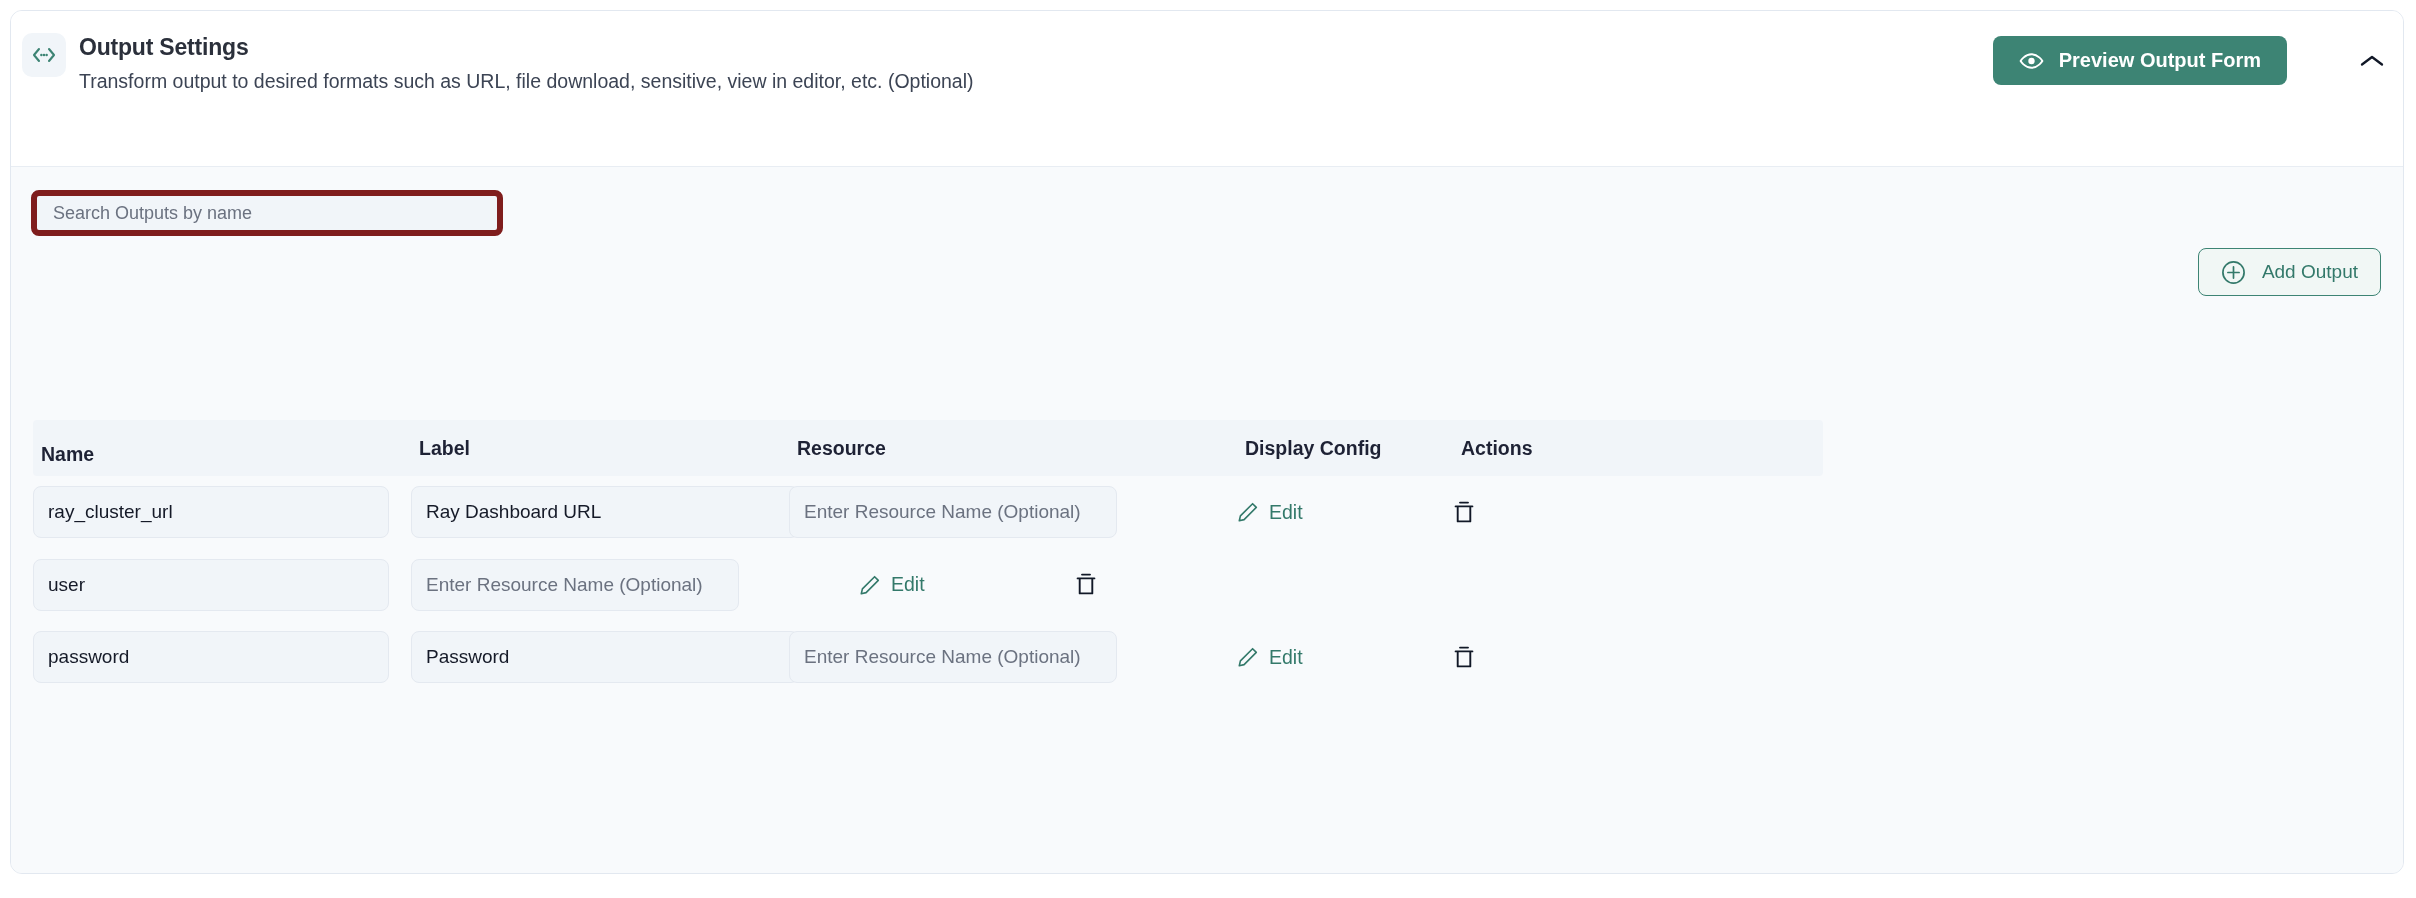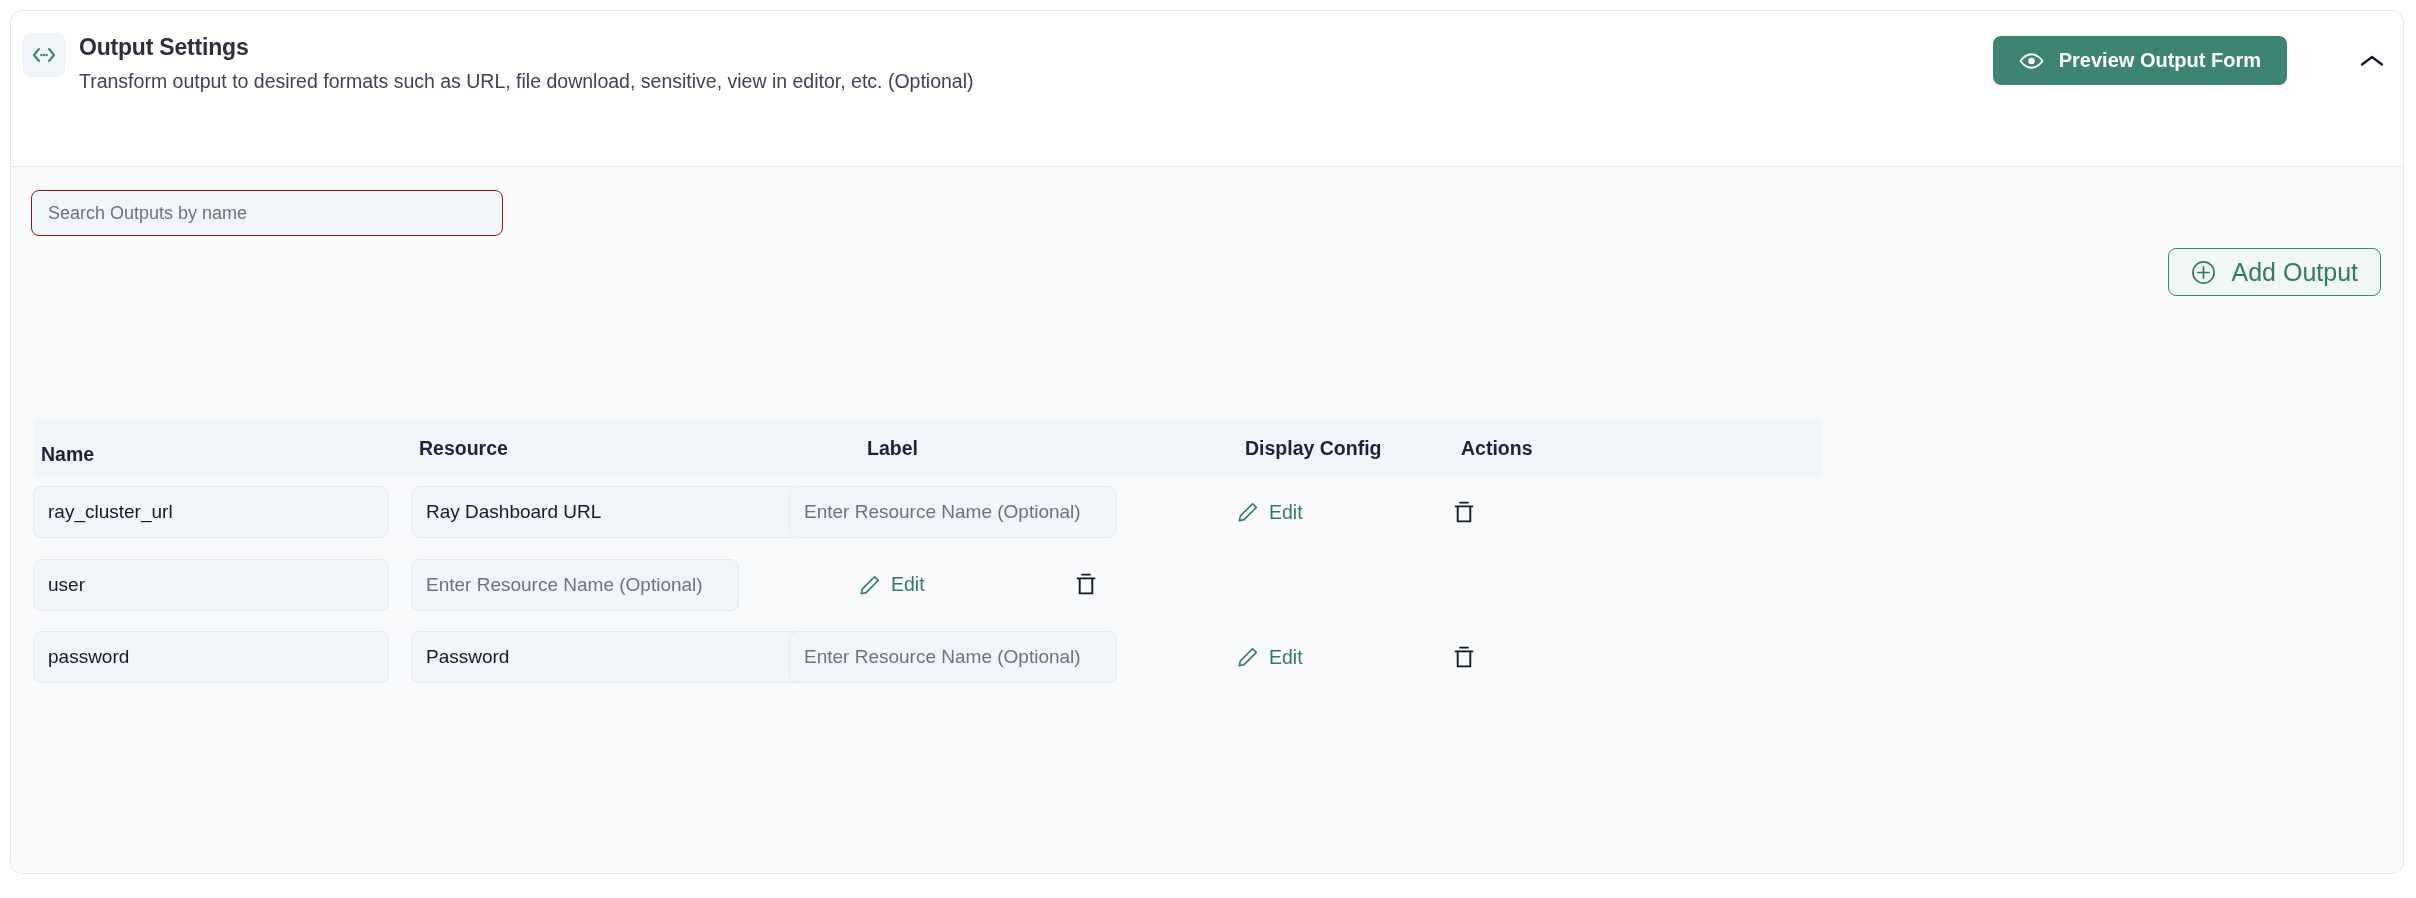--- a/index.html
+++ b/index.html
@@ -116,21 +116,21 @@
   }
 
   .search-input {
     position: absolute;
     left: 20px;
     top: 23px;
     width: 472px;
     height: 46px;
     box-sizing: border-box;
     padding: 0 16px;
-    border: 1px solid #7f1d1d;
+    border: 6px solid #7f1d1d;
     border-radius: 8px;
     background: #F1F5F9;
     font-family: "Liberation Sans", sans-serif;
     font-size: 18px;
     color: #2B303B;
     outline: none;
   }
   .search-input::placeholder { color: #6B7280; }
 
   .add-output-btn {
@@ -140,21 +140,21 @@
     height: 48px;
     padding: 0 22px;
     display: flex;
     align-items: center;
     gap: 16px;
     background: #F1F7F5;
     border: 1px solid #3D8474;
     border-radius: 8px;
     color: #33796A;
     font-family: "Liberation Sans", sans-serif;
-    font-size: 25px;
+    font-size: 19px;
     font-weight: normal;
     cursor: pointer;
     white-space: nowrap;
   }
   .add-output-btn svg { display: block; flex: none; }
 
   
   .table {
     position: absolute;
     left: 22px;
@@ -289,22 +289,22 @@
           <path d="M12.5 6.9 V18.1 M6.9 12.5 H18.1" stroke="#33796A" stroke-width="1.7" stroke-linecap="round"></path>
         </svg>
       </span>
       <span>Add Output</span>
     </button>
 
     <div class="table">
 
       <div class="table-head">
         <div class="th col-name">Name</div>
+        <div class="th col-label">Label</div>
         <div class="th col-resource">Resource</div>
-        <div class="th col-label">Label</div>
         <div class="th col-display">Display Config</div>
         <div class="th col-actions">Actions</div>
       </div>
 
       <div class="table-row">
         <div class="col-name">
           <input class="cell-input input-name" type="text" value="ray_cluster_url" style="">
         </div>
         <div class="col-label">
           <input class="cell-input input-label" type="text" value="Ray Dashboard URL" style="">

